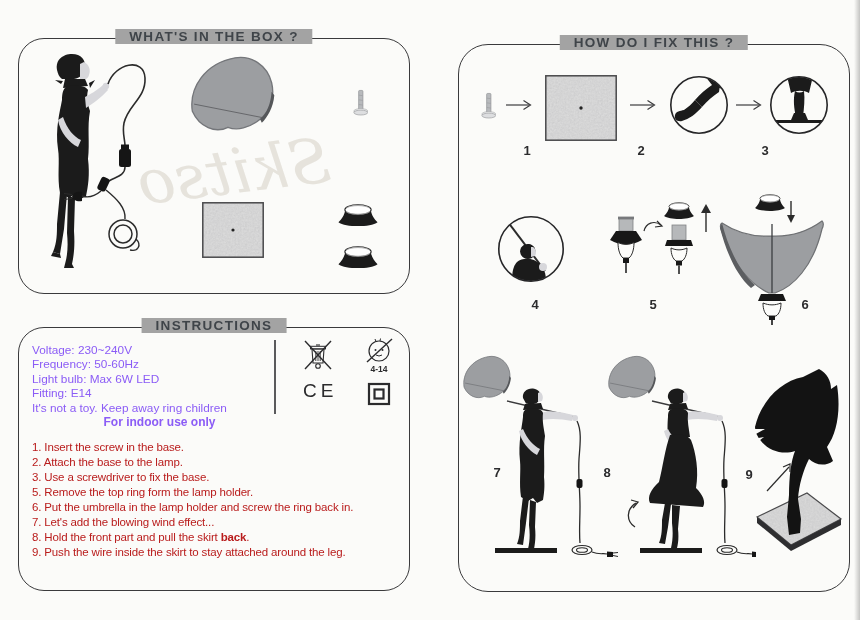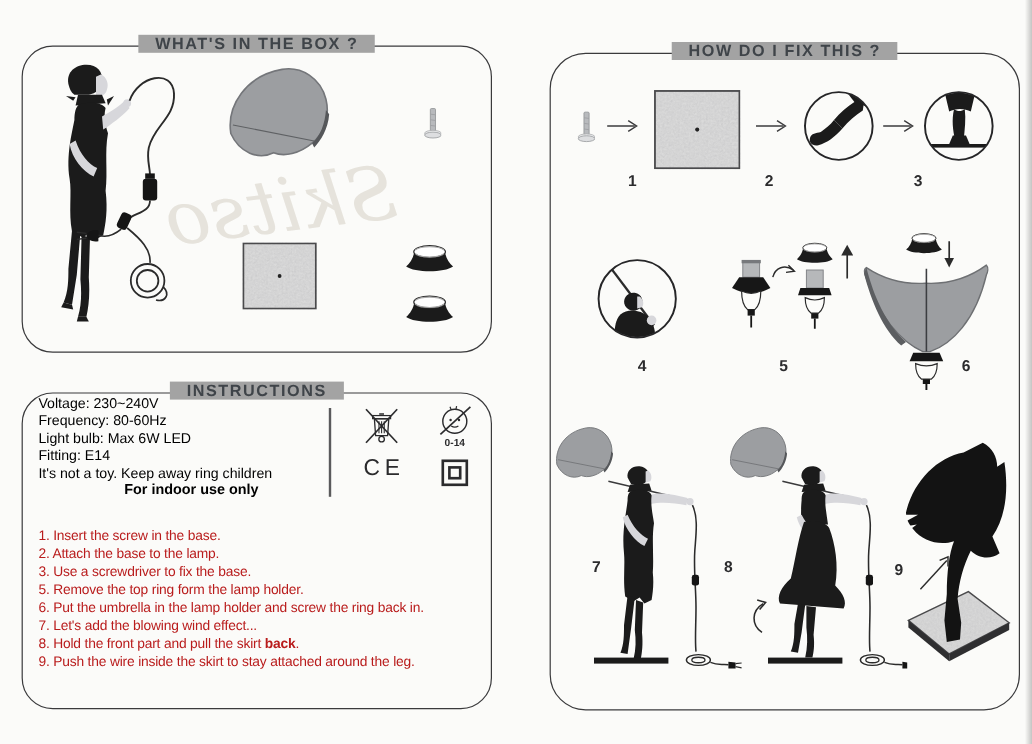--- a/index.html
+++ b/index.html
@@ -12,21 +12,21 @@
                background:#a3a3a3;padding:0 14px;font-size:13.5px;font-weight:700;
                letter-spacing:1.3px;color:#3f4449;white-space:nowrap;}
   #box-whats{left:18px;top:38px;width:390px;height:254px;border-radius:26px;}
   #box-instr{left:18px;top:327px;width:390px;height:262px;border-radius:26px;}
   #box-howfix{left:458px;top:44px;width:390px;height:546px;border-radius:30px;}
   .abs{position:absolute;}
   .watermark{position:absolute;left:118px;top:96px;font-family:"DejaVu Serif", serif;
              font-style:italic;font-size:62px;color:rgba(203,198,184,0.45);
              transform:scaleX(-1) rotate(7deg);pointer-events:none;}
   
-  .inst-text{position:absolute;left:13px;top:1px;width:255px;color:#000000;}
+  .inst-text{position:absolute;left:13px;top:15px;width:255px;color:#8b5cf6;}
   .spec-line{font-size:11.8px;line-height:14.4px;white-space:nowrap;}
   .spec-bold{font-size:12px;line-height:15px;font-weight:700;white-space:nowrap;text-align:center;}
   .inst-steps{position:absolute;left:13px;top:112px;width:372px;color:#b91c1c;}
   .inst-line{font-size:11.5px;line-height:15px;letter-spacing:-0.15px;white-space:nowrap;}
   .inst-line .b{font-weight:700;}
   .divider{position:absolute;left:255px;top:12px;width:1.5px;height:74px;background:#5a5a5c;}
   .ce-mark{position:absolute;left:284px;top:52px;font-size:19px;letter-spacing:4px;color:#2b2b2d;}
   .age-label{position:absolute;left:344px;top:36px;width:32px;text-align:center;
              font-size:8.5px;font-weight:700;color:#2b2b2d;}
   
@@ -123,21 +123,21 @@
     <svg class="abs" style="left:318px;top:205px" width="42" height="26" viewBox="0 0 44 26">
       <use href="#sym-ring"></use>
     </svg>
   </div>
 
   <div class="panel" id="box-instr">
     <div class="panel-title">INSTRUCTIONS</div>
 
     <div class="inst-text">
       <div class="spec-line">Voltage: 230~240V</div>
-      <div class="spec-line">Frequency: 80-60Hz</div>
+      <div class="spec-line">Frequency: 50-60Hz</div>
       <div class="spec-line">Light bulb: Max 6W LED</div>
       <div class="spec-line">Fitting: E14</div>
       <div class="spec-line">It's not a toy. Keep away ring children</div>
       <div class="spec-bold">For indoor use only</div>
     </div>
 
     <div class="divider"></div>
 
     <svg class="abs" style="left:284px;top:9px" width="30" height="36" viewBox="0 0 30 36">
       <path d="M9,12 L21,12 L20,26 L10,26 Z" fill="none" stroke="#2b2b2d" stroke-width="1.1"></path>
@@ -153,21 +153,21 @@
 
     <svg class="abs" style="left:344px;top:9px" width="32" height="27" viewBox="0 0 32 27">
       <circle cx="16" cy="14" r="10" fill="none" stroke="#2b2b2d" stroke-width="1.2"></circle>
       <circle cx="12.5" cy="13" r="1" fill="#2b2b2d"></circle>
       <circle cx="19.5" cy="13" r="1" fill="#2b2b2d"></circle>
       <path d="M13,18 Q16,20 19,18" fill="none" stroke="#2b2b2d" stroke-width="1"></path>
       <line x1="13" y1="4.5" x2="12" y2="2" stroke="#2b2b2d" stroke-width="1"></line>
       <line x1="17" y1="4" x2="17.5" y2="1.5" stroke="#2b2b2d" stroke-width="1"></line>
       <line x1="4" y1="25" x2="29" y2="2" stroke="#2b2b2d" stroke-width="1.4"></line>
     </svg>
-    <div class="age-label">0-14</div>
+    <div class="age-label">4-14</div>
 
     <div class="ce-mark">CE</div>
 
     <svg class="abs" style="left:348px;top:54px" width="24" height="24" viewBox="0 0 24 24">
       <rect x="2" y="2" width="20" height="20" fill="none" stroke="#2b2b2d" stroke-width="2.2"></rect>
       <rect x="7.5" y="7.5" width="9" height="9" fill="none" stroke="#2b2b2d" stroke-width="2.2"></rect>
     </svg>
 
     <div class="inst-steps">
       <div class="inst-line"><span>1. Insert the screw in the base.</span><span class="b"></span><span></span></div>

